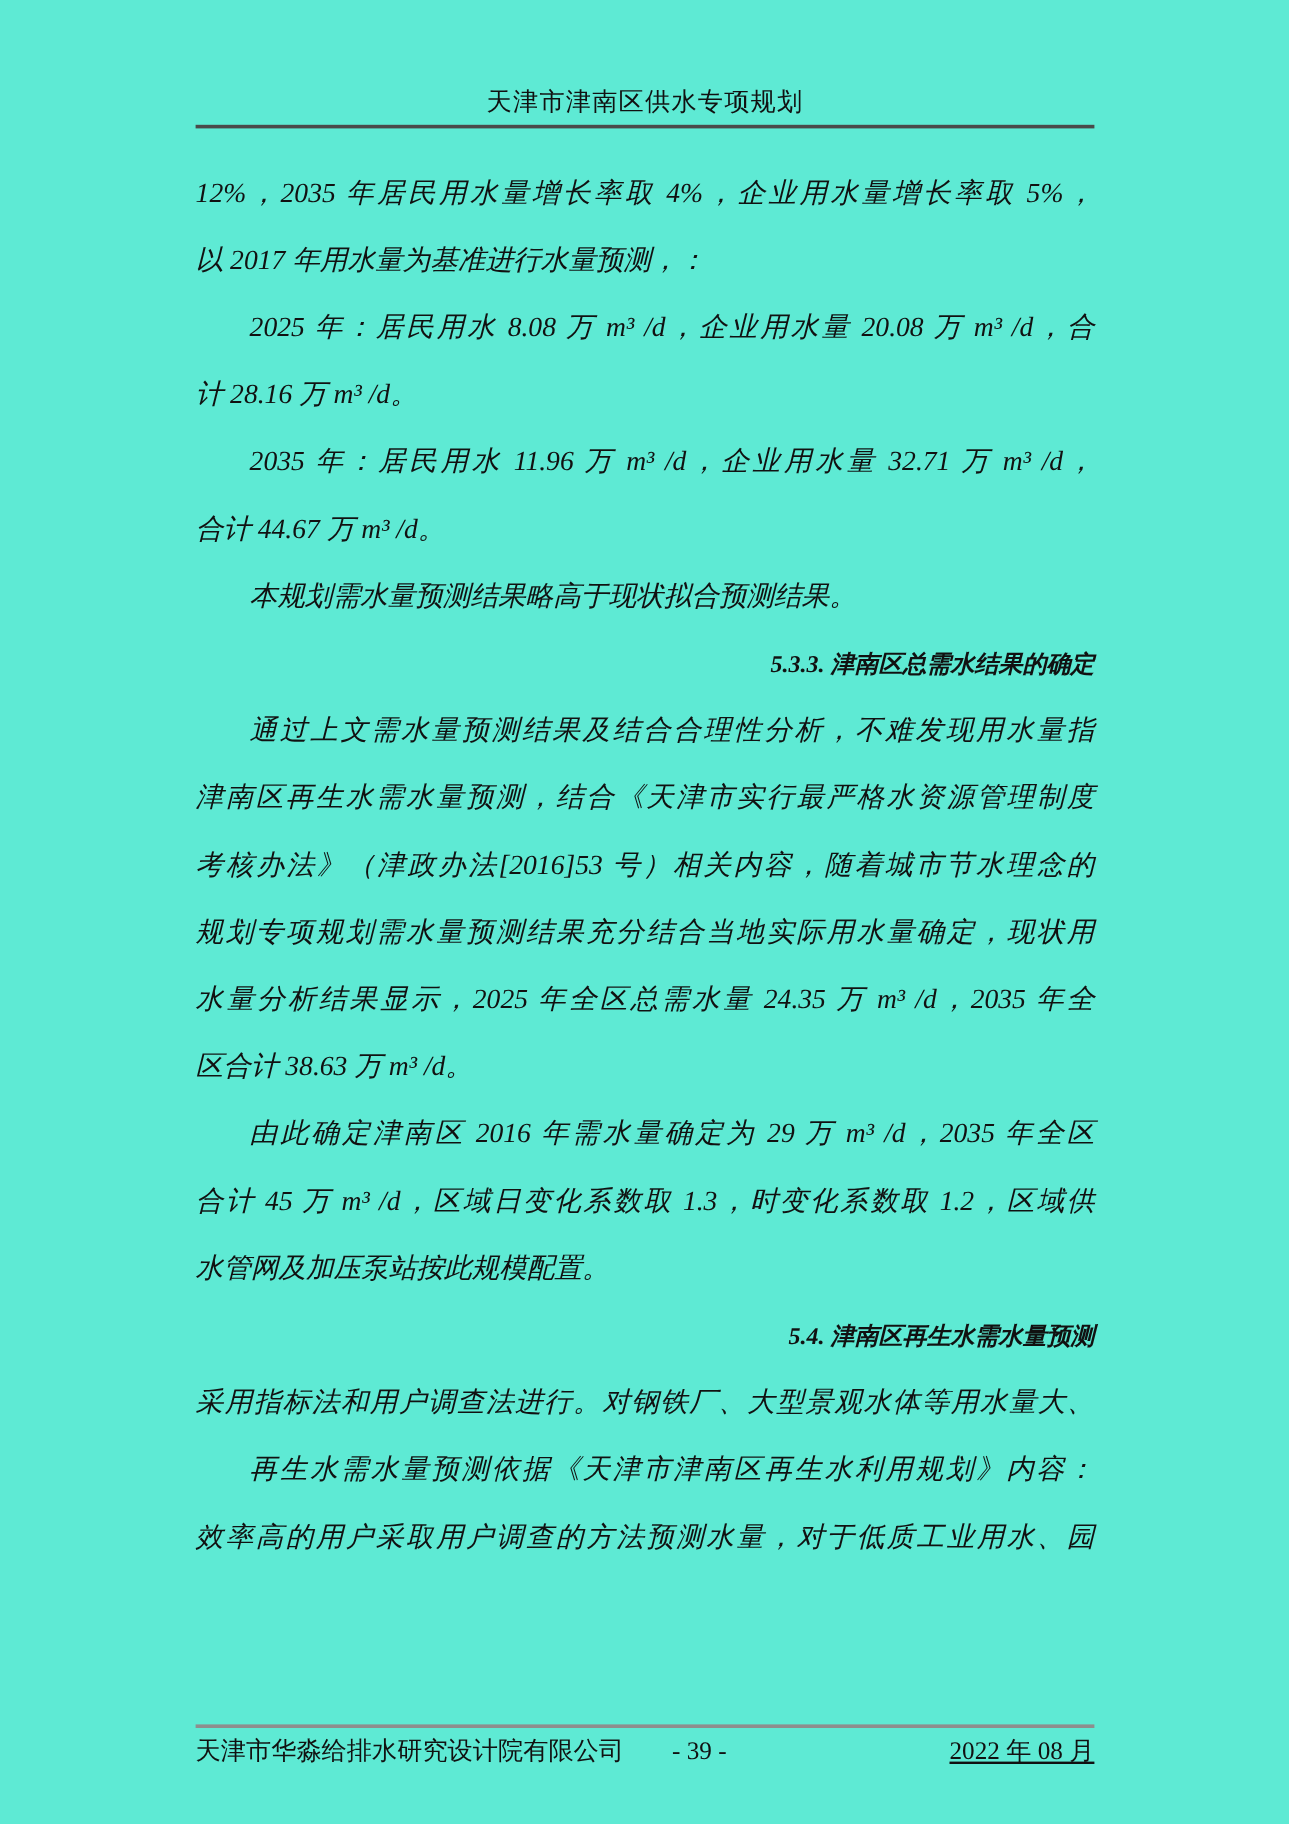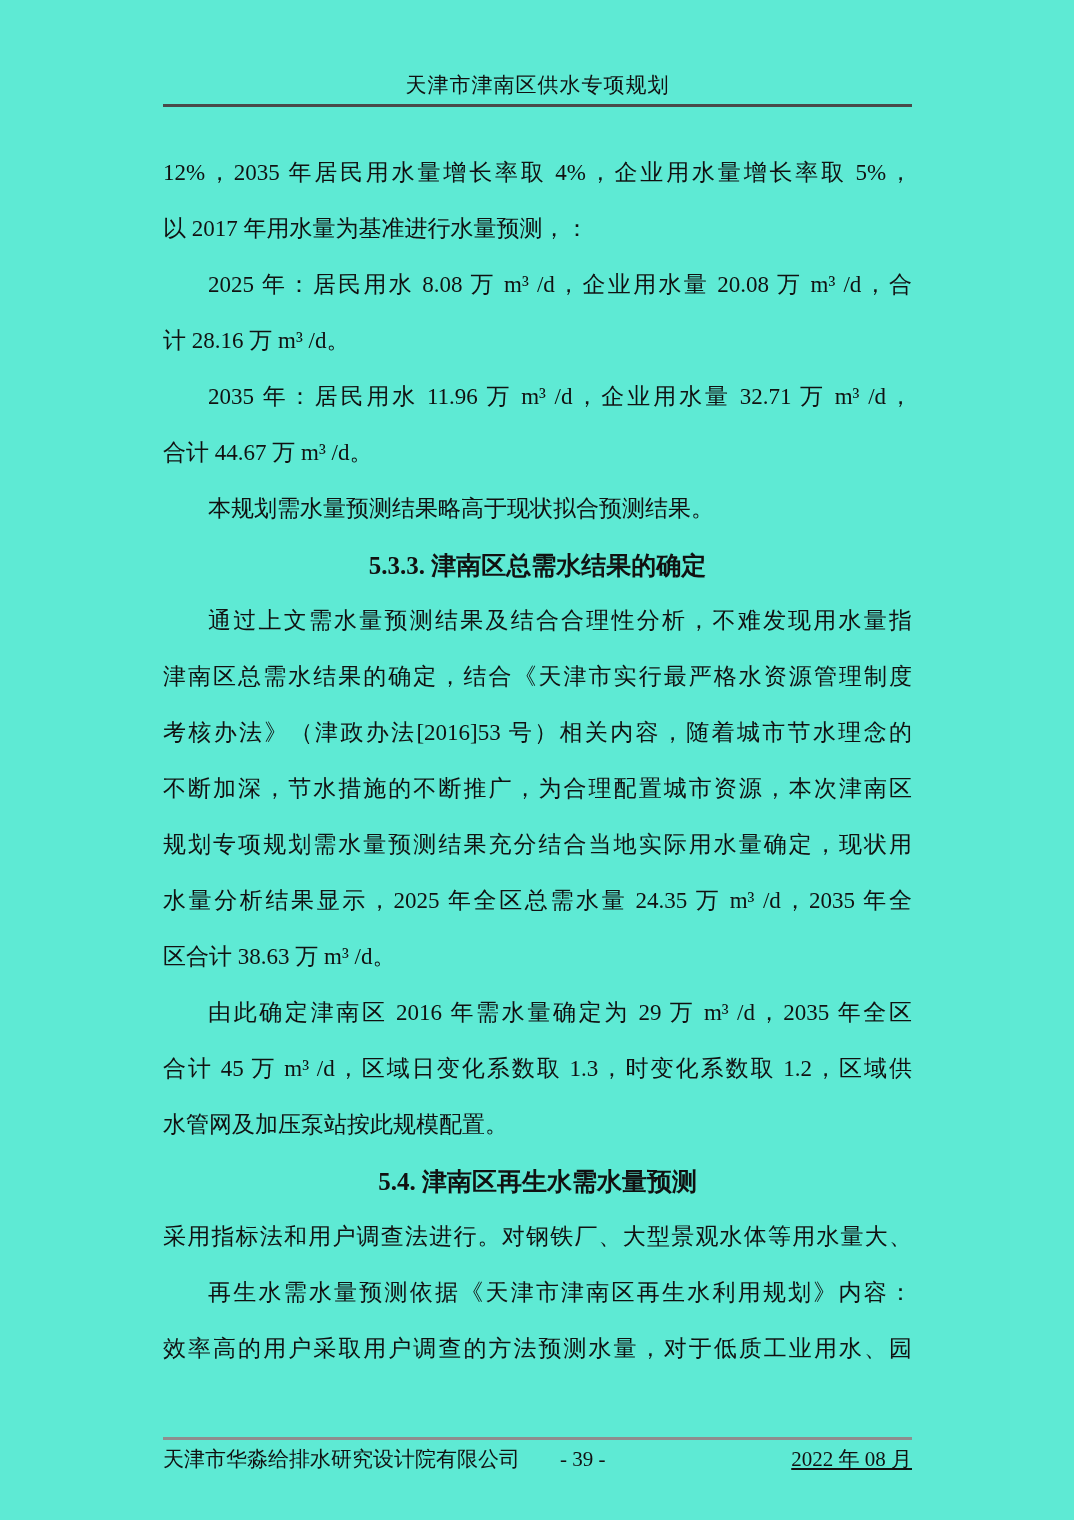--- a/index.html
+++ b/index.html
@@ -32,42 +32,43 @@
   }
   .header-rule {
     margin-top: 6px;
     height: 0;
     border-bottom: 3px solid #4a4a4a;
   }
   
   .content {
     position: absolute;
     left: 163px;
-    top: 158px;
+    top: 146px;
     width: 749px;
+    font-style: italic;
   }
   .line {
     height: 56px;
     font-size: 23px;
     line-height: 30px;
     text-align: justify;
     white-space: normal;
   }
   .line.full {
     text-align-last: justify;
   }
   .line.indent {
     text-indent: 45px;
   }
   .heading {
     height: 56px;
-    font-size: 25px;
+    font-size: 20px;
     line-height: 32px;
     font-weight: 700;
-    text-align: center;
+    text-align: right;
   }
   
   .footer {
     position: absolute;
     left: 163px;
     top: 1437px;
     width: 749px;
     border-top: 3px solid #8e8e8e;
     padding-top: 6px;
     display: flex;
@@ -103,23 +104,22 @@
     <div class="line">以 2017 年用水量为基准进行水量预测，：</div>
     <div class="line indent full">2025 年：居民用水 8.08 万 m³ /d，企业用水量 20.08 万 m³ /d，合</div>
     <div class="line">计 28.16 万 m³ /d。</div>
     <div class="line indent full">2035 年：居民用水 11.96 万 m³ /d，企业用水量 32.71 万 m³ /d，</div>
     <div class="line">合计 44.67 万 m³ /d。</div>
     <div class="line indent">本规划需水量预测结果略高于现状拟合预测结果。</div>
 
     <div class="heading">5.3.3. 津南区总需水结果的确定</div>
 
     <div class="line indent full">通过上文需水量预测结果及结合合理性分析，不难发现用水量指</div>
-    <div class="line full">津南区总需水结果的确定，结合《天津市实行最严格水资源管理制度</div>
+    <div class="line full">津南区再生水需水量预测，结合《天津市实行最严格水资源管理制度</div>
     <div class="line full">考核办法》（津政办法[2016]53 号）相关内容，随着城市节水理念的</div>
-    <div class="line full">不断加深，节水措施的不断推广，为合理配置城市资源，本次津南区</div>
     <div class="line full">规划专项规划需水量预测结果充分结合当地实际用水量确定，现状用</div>
     <div class="line full">水量分析结果显示，2025 年全区总需水量 24.35 万 m³ /d，2035 年全</div>
     <div class="line">区合计 38.63 万 m³ /d。</div>
     <div class="line indent full">由此确定津南区 2016 年需水量确定为 29 万 m³ /d，2035 年全区</div>
     <div class="line full">合计 45 万 m³ /d，区域日变化系数取 1.3，时变化系数取 1.2，区域供</div>
     <div class="line">水管网及加压泵站按此规模配置。</div>
 
     <div class="heading">5.4. 津南区再生水需水量预测</div>
 
     <div class="line full">采用指标法和用户调查法进行。对钢铁厂、大型景观水体等用水量大、</div>

